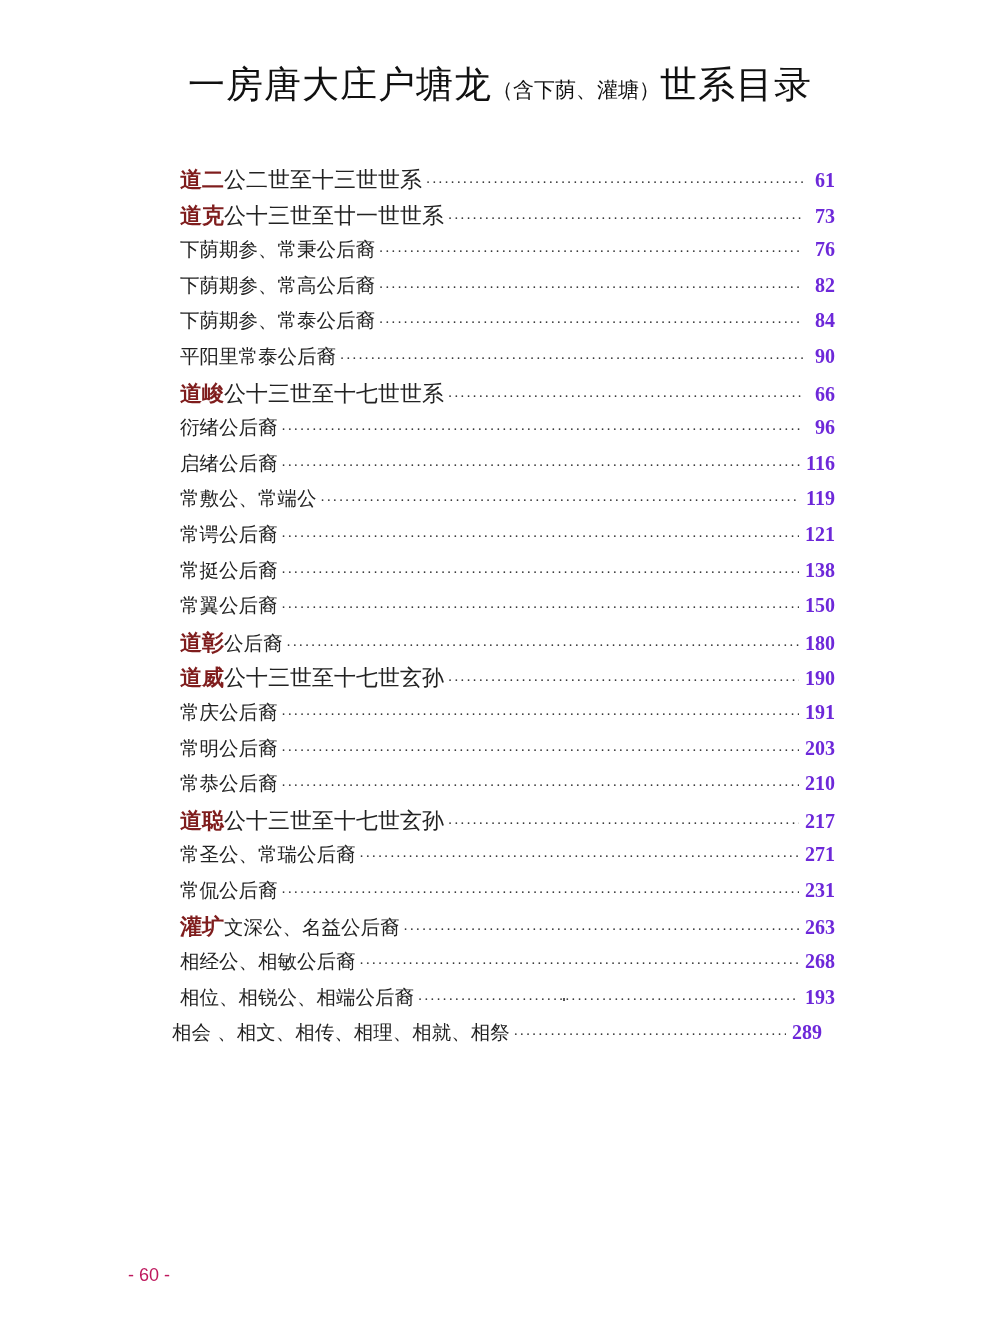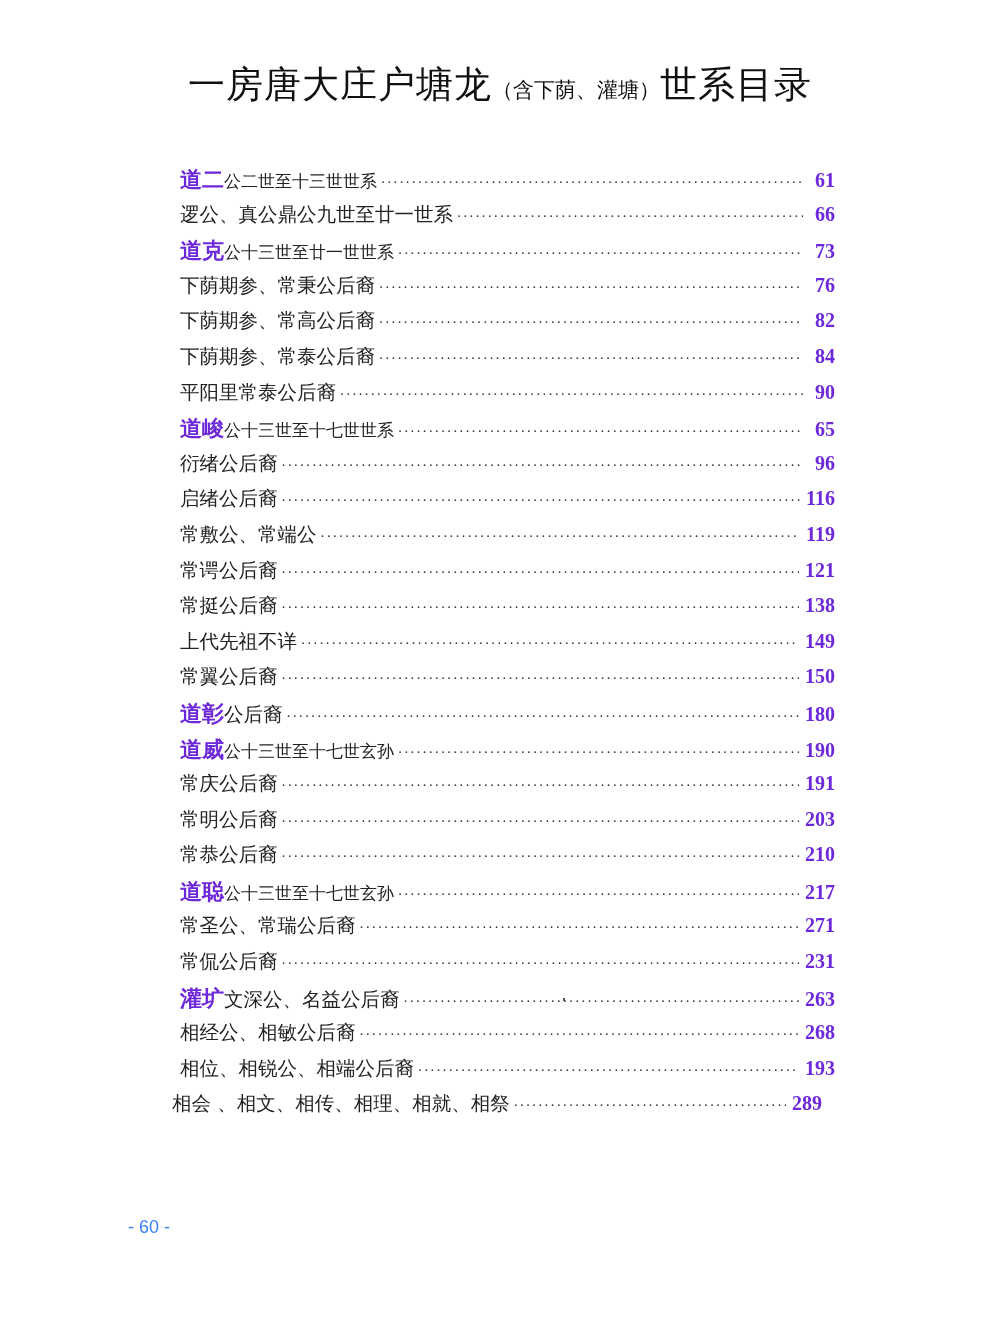--- a/index.html
+++ b/index.html
@@ -8,57 +8,52 @@
       position: absolute; left: 0; top: 60px; width: 1000px; text-align: center;
       font-family: Liberation Mono, monospace; font-size: 37px; letter-spacing: 1px; color: #111;
       white-space: nowrap;
     }
     .title .sub { font-size: 21px; letter-spacing: 0; }
     .toc { position: absolute; left: 180px; top: 165px; width: 655px; }
     .row {
       display: flex; align-items: baseline; height: 35.6px;
       font-family: "DejaVu Serif", serif; font-size: 19.5px; color: #222;
     }
-    .row .bold { font-family: "DejaVu Sans", sans-serif; font-weight: bold; font-size: 22px; color: #6d28d9; }
-    .row .sans { font-family: Liberation Mono, monospace; font-size: 17px; }
+    .row .bold { font-family: "DejaVu Sans", sans-serif; font-weight: bold; font-size: 22px; color: #7f1d1d; }
+    .row .sans { font-family: Liberation Mono, monospace; font-size: 22px; }
     .row .dots {
       flex: 1; overflow: hidden; white-space: nowrap; margin: 0 6px 0 4px;
       letter-spacing: 2px; font-size: 13px; color: #333;
     }
     .row .dots::after {
       content: "··························································································································";
     }
     .row .page {
       font-family: "Liberation Serif", serif; font-weight: bold; font-size: 20px; min-width: 26px; text-align: right; color: #6d28d9;
     }
     .row.last { margin-left: -8px; width: 650px; }
     .footer {
-      position: absolute; left: 128px; top: 1217px;
-      font-family: "Liberation Sans", sans-serif; font-size: 18px; color: #3b82f6;
+      position: absolute; left: 128px; top: 1265px;
+      font-family: "Liberation Sans", sans-serif; font-size: 18px; color: #be185d;
     }
     .speck { position: absolute; left: 563px; top: 998px; width: 2px; height: 3px; background: #555; }
   </style>
 </head>
 <body>
 
 <div class="title">
   <span>一房唐大庄户塘龙</span><span class="sub">（含下荫、灌塘）</span><span>世系目录</span>
 </div>
 
 <div class="toc" id="toc">
     <div class="row">
       <span class="bold">道二</span>
       <span class="sans">公二世至十三世世系</span>
       <span class="dots"></span>
       <span class="page">61</span>
-    </div>
-    <div class="row">
-      <span class="">逻公、真公鼎公九世至廿一世系</span>
-      <span class="dots"></span>
-      <span class="page">66</span>
     </div>
     <div class="row">
       <span class="bold">道克</span>
       <span class="sans">公十三世至廿一世世系</span>
       <span class="dots"></span>
       <span class="page">73</span>
     </div>
     <div class="row">
       <span class="">下荫期参、常秉公后裔</span>
       <span class="dots"></span>
@@ -76,21 +71,21 @@
     </div>
     <div class="row">
       <span class="">平阳里常泰公后裔</span>
       <span class="dots"></span>
       <span class="page">90</span>
     </div>
     <div class="row">
       <span class="bold">道峻</span>
       <span class="sans">公十三世至十七世世系</span>
       <span class="dots"></span>
-      <span class="page">65</span>
+      <span class="page">66</span>
     </div>
     <div class="row">
       <span class="">衍绪公后裔</span>
       <span class="dots"></span>
       <span class="page">96</span>
     </div>
     <div class="row">
       <span class="">启绪公后裔</span>
       <span class="dots"></span>
       <span class="page">116</span>
@@ -102,25 +97,20 @@
     </div>
     <div class="row">
       <span class="">常谔公后裔</span>
       <span class="dots"></span>
       <span class="page">121</span>
     </div>
     <div class="row">
       <span class="">常挺公后裔</span>
       <span class="dots"></span>
       <span class="page">138</span>
-    </div>
-    <div class="row">
-      <span class="">上代先祖不详</span>
-      <span class="dots"></span>
-      <span class="page">149</span>
     </div>
     <div class="row">
       <span class="">常翼公后裔</span>
       <span class="dots"></span>
       <span class="page">150</span>
     </div>
     <div class="row">
       <span class="bold">道彰</span>
       <span class="">公后裔</span>
       <span class="dots"></span>

